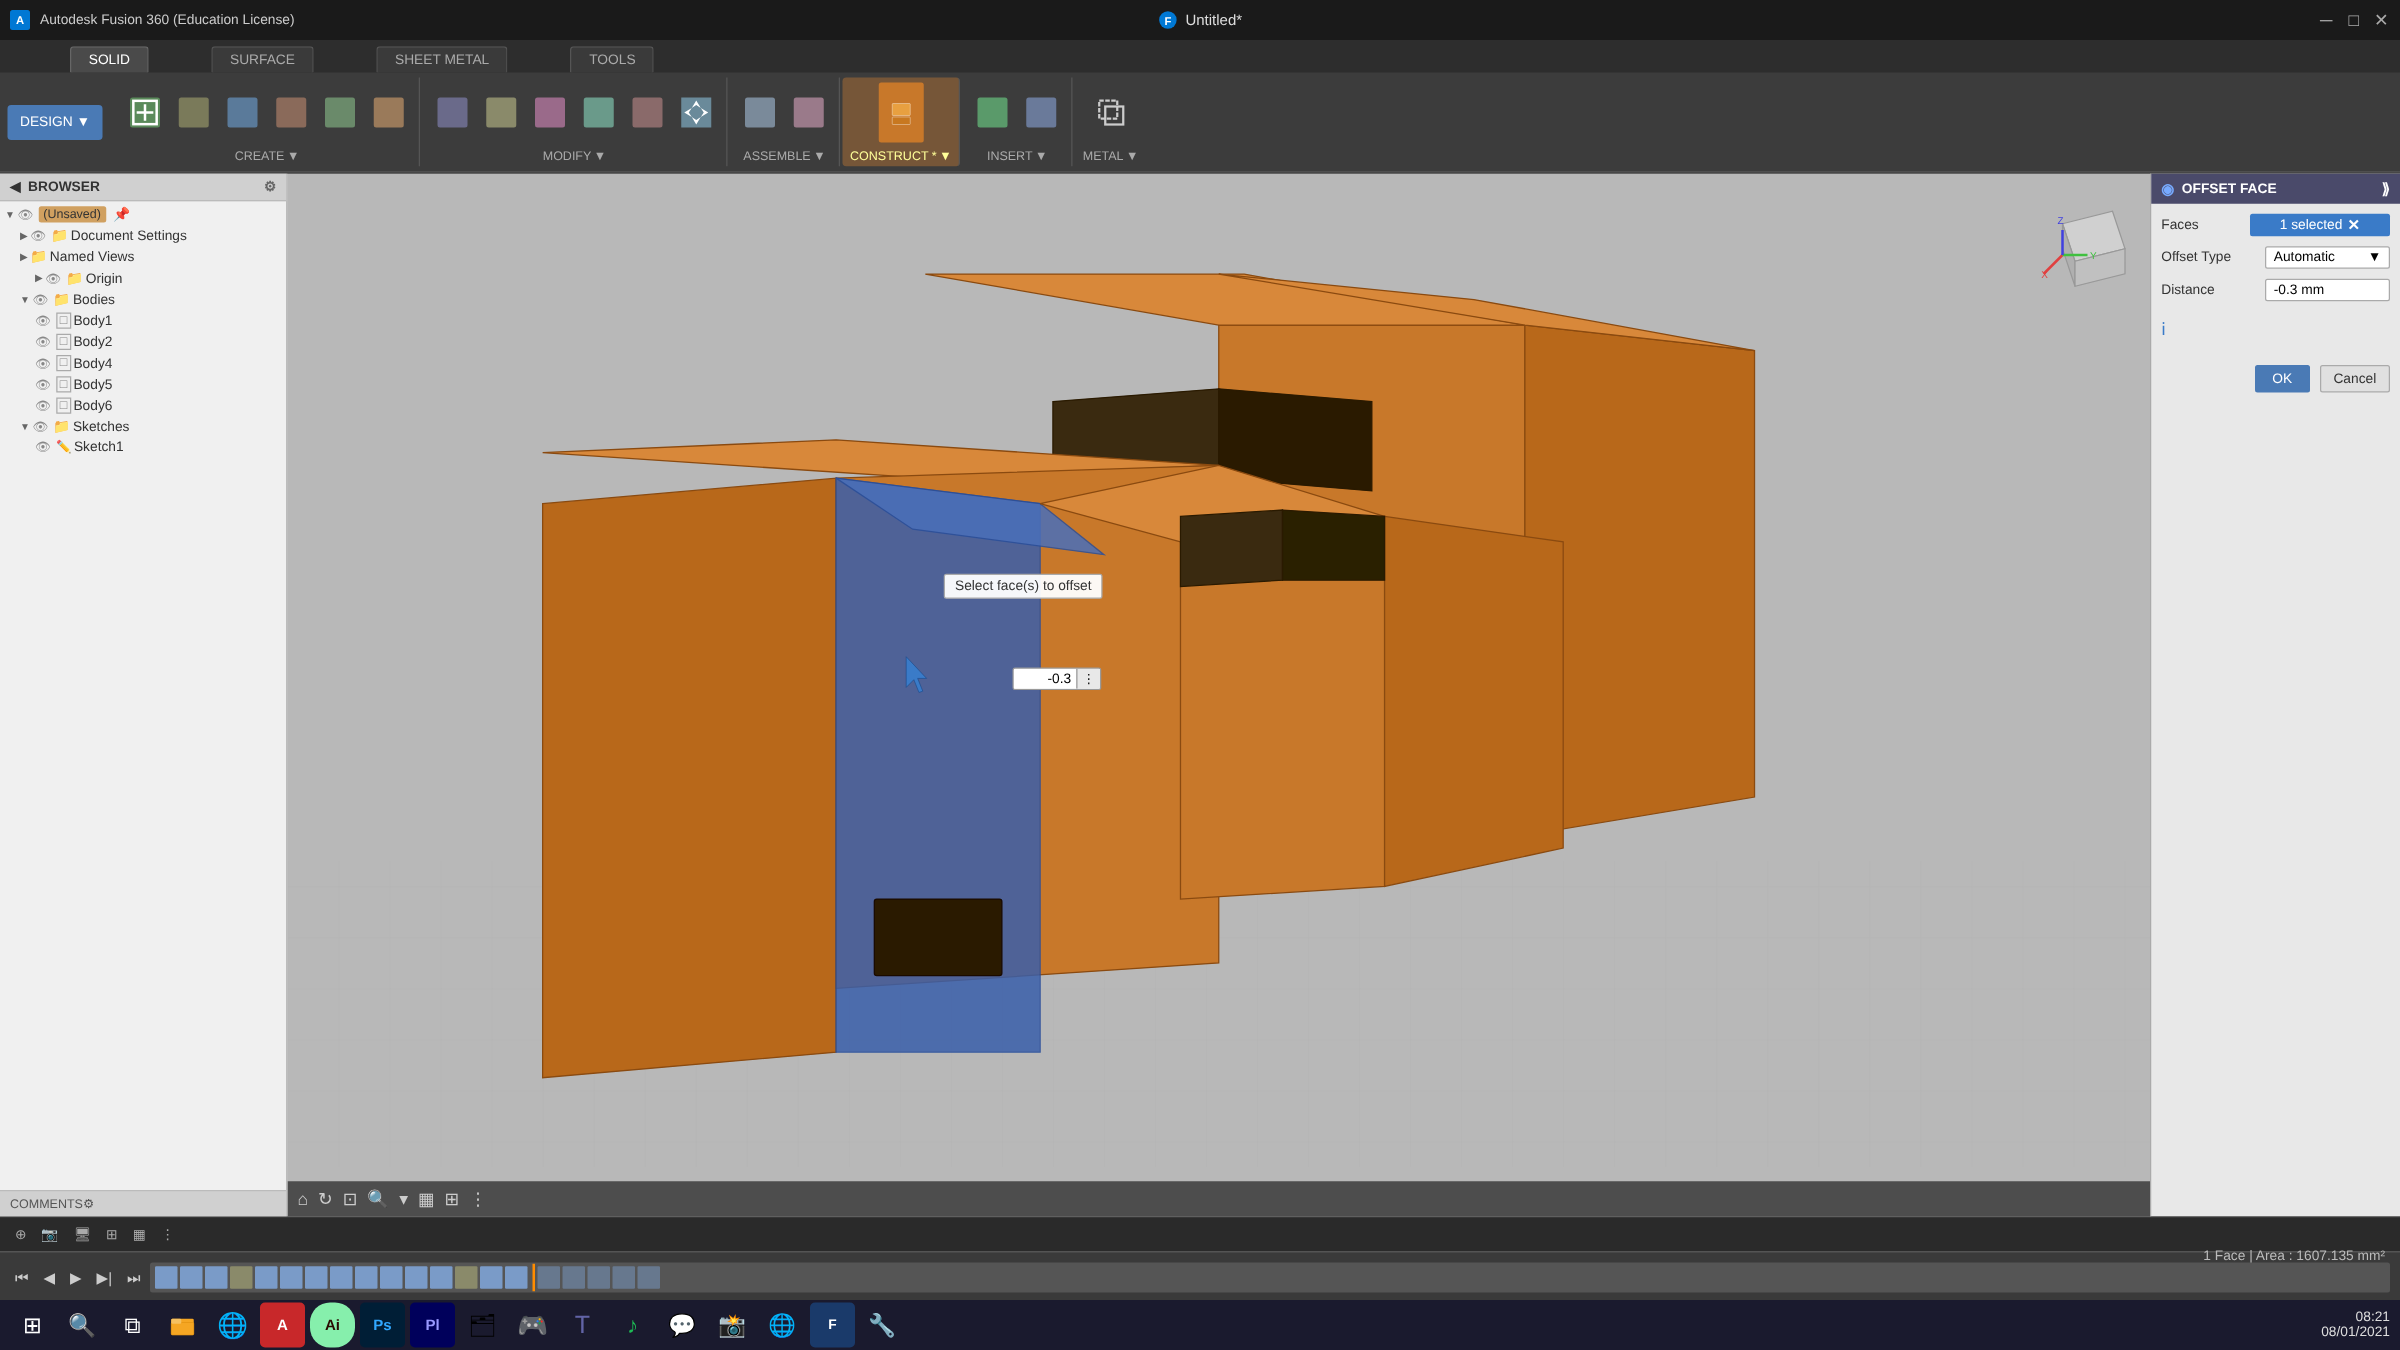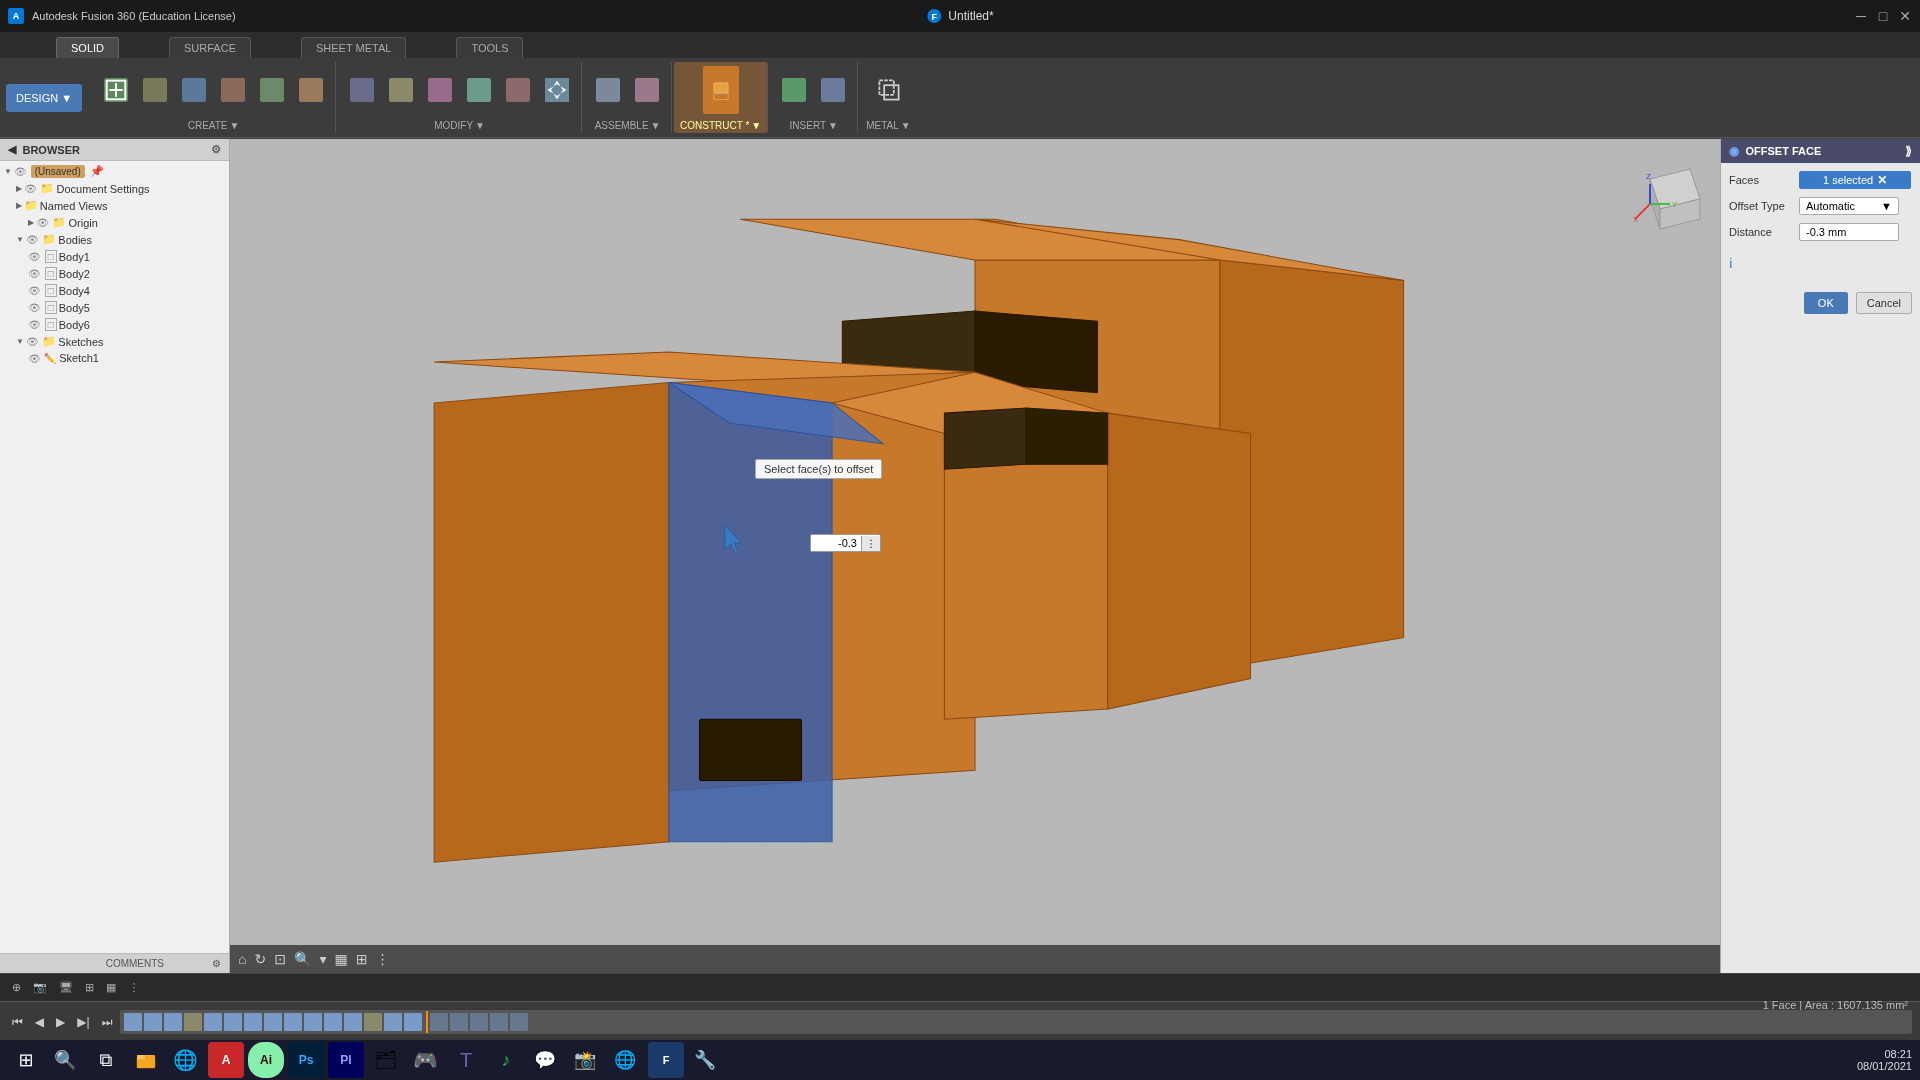--- a/index.html
+++ b/index.html
@@ -164,22 +164,21 @@
     .folder-icon { color: #888; font-size: 11px; }
 
     #browser-footer {
       background: #d0d0d0;
       padding: 4px 8px;
       font-size: 10px;
       color: #555;
       border-top: 1px solid #bbb;
       display: flex;
       align-items: center;
-      justify-content: flex-end;
-      gap: 48px;
+      justify-content: flex-start;
     }
 
     
     #viewport {
       flex: 1;
       position: relative;
       background: #b8b8b8;
       overflow: hidden;
     }
 
@@ -246,20 +245,21 @@
       font-weight: bold;
       display: flex;
       align-items: center;
       justify-content: space-between;
     }
     .panel-collapse { color: white; cursor: pointer; font-size: 12px; }
     .panel-body { padding: 8px; }
     .panel-row {
       display: flex;
       align-items: center;
+      justify-content: space-between;
       margin-bottom: 8px;
       font-size: 11px;
     }
     .panel-label { color: #333; min-width: 70px; }
     .panel-value {
       display: flex;
       align-items: center;
       gap: 4px;
     }
     .selected-badge {

